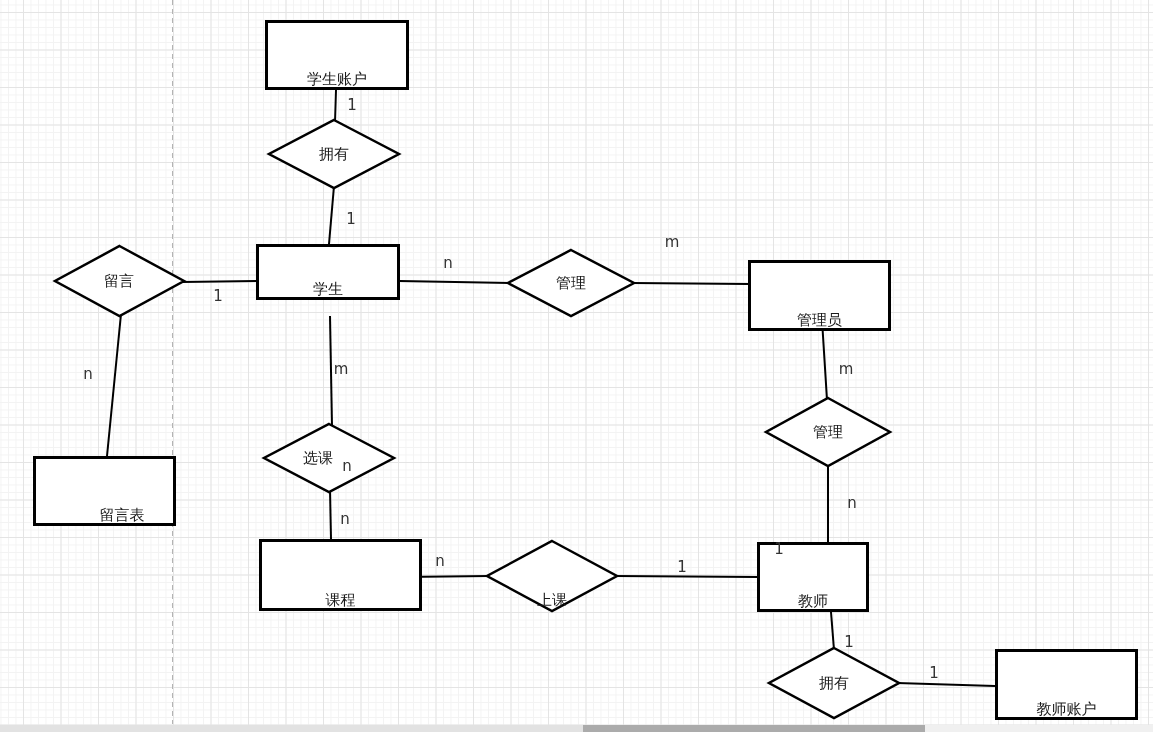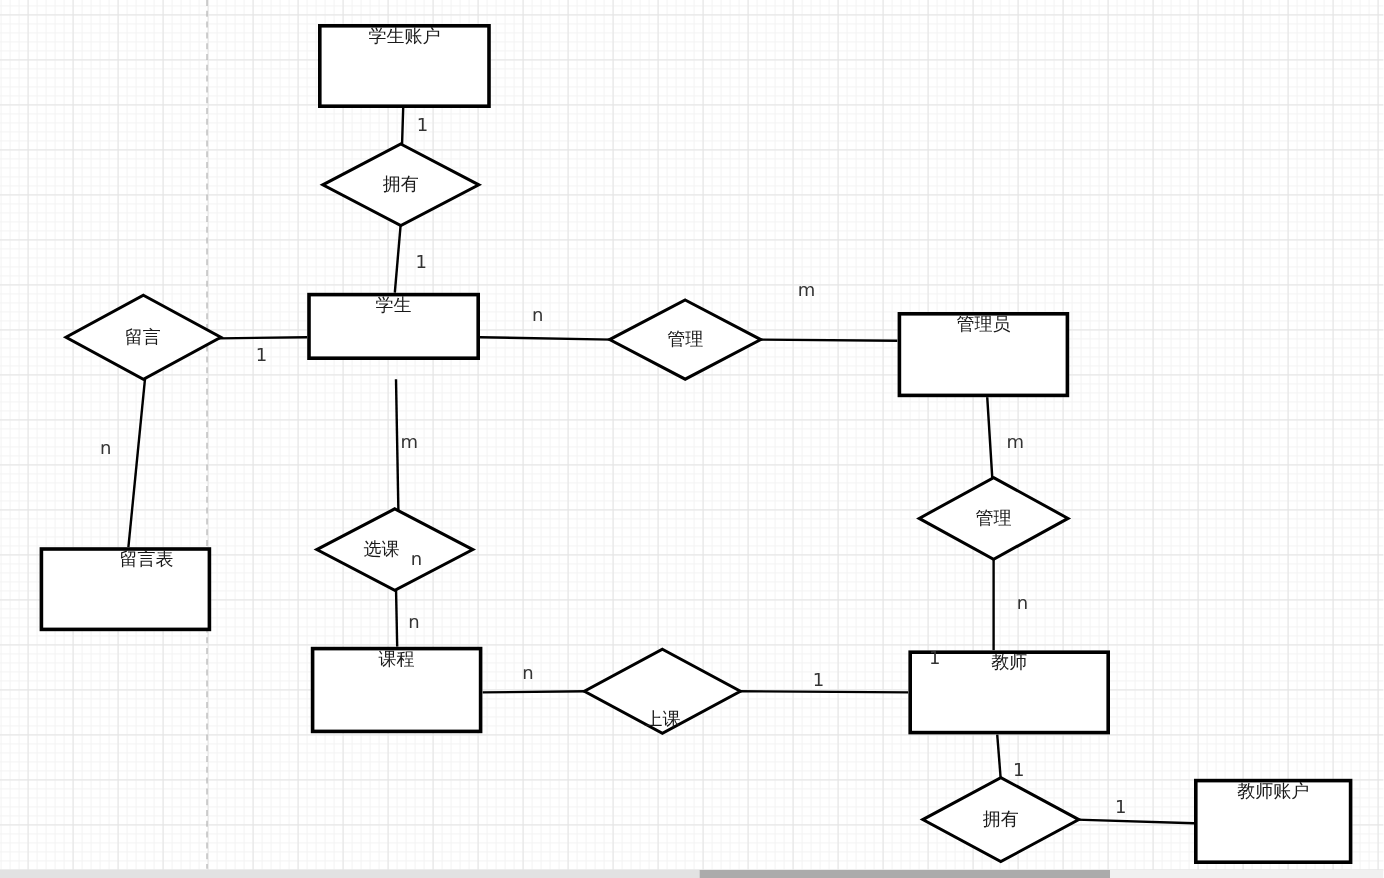--- a/index.html
+++ b/index.html
@@ -26,21 +26,21 @@
     left: 0; top: 0;
     width: 1153px; height: 732px;
     overflow: visible;
   }
   .entity {
     position: absolute;
     background: #ffffff;
     border: 3px solid #000000;
     box-sizing: border-box;
     display: flex;
-    align-items: flex-start;
+    align-items: flex-end;
     justify-content: center;
   }
   .shape-label {
     font-size: 15px;
     color: #1a1a1a;
     white-space: nowrap;
     line-height: 1;
   }
   .diamond-label {
     position: absolute;
@@ -112,27 +112,27 @@
   </div>
   <div class="entity" style="left:256px; top:244px; width:144px; height:56px;">
     <span class="shape-label">学生</span>
   </div>
   <div class="entity" style="left:748px; top:260px; width:143px; height:71px;">
     <span class="shape-label">管理员</span>
   </div>
   <div class="entity" style="left:33px; top:456px; width:143px; height:70px;padding-left:35px;">
     <span class="shape-label">留言表</span>
   </div>
-  <div class="entity" style="left:259px; top:539px; width:143px; height:72px;">
+  <div class="entity" style="left:259px; top:539px; width:163px; height:72px;">
     <span class="shape-label">课程</span>
   </div>
-  <div class="entity" style="left:757px; top:542px; width:168px; height:70px;">
+  <div class="entity" style="left:757px; top:542px; width:112px; height:70px;">
     <span class="shape-label">教师</span>
   </div>
-  <div class="entity" style="left:995px; top:649px; width:132px; height:71px;">
+  <div class="entity" style="left:995px; top:649px; width:143px; height:71px;">
     <span class="shape-label">教师账户</span>
   </div>
 
   <div class="diamond-label" style="left:334px; top:154px;">拥有</div>
   <div class="diamond-label" style="left:119px; top:281px;">留言</div>
   <div class="diamond-label" style="left:571px; top:283px;">管理</div>
   <div class="diamond-label" style="left:828px; top:432px;">管理</div>
   <div class="diamond-label" style="left:318px; top:458px;">选课</div>
   <div class="diamond-label" style="left:552px; top:576px;margin-top:24px;">上课</div>
   <div class="diamond-label" style="left:834px; top:683px;">拥有</div>

